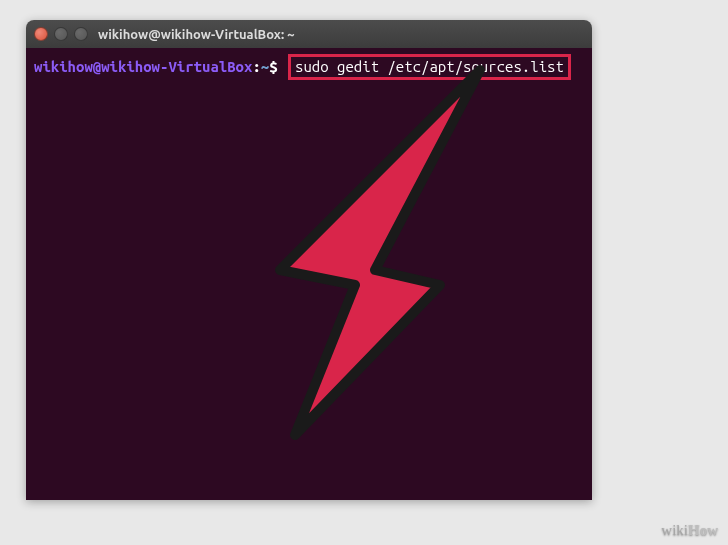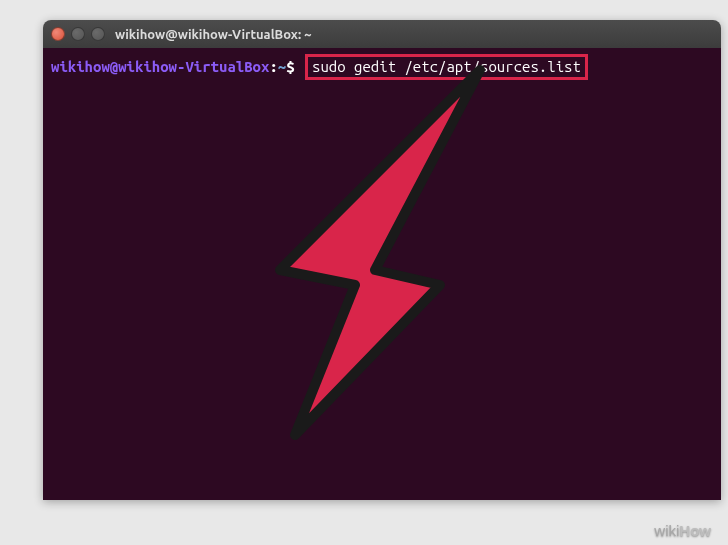--- a/index.html
+++ b/index.html
@@ -6,23 +6,23 @@
     body {
       width: 728px;
       height: 545px;
       background: #e8e8e8;
       font-family: "Ubuntu Mono", "DejaVu Sans Mono", monospace;
       overflow: hidden;
       position: relative;
     }
     .terminal-window {
       position: absolute;
-      left: 43px;
+      left: 26px;
       top: 20px;
-      width: 678px;
+      width: 566px;
       height: 480px;
       border-radius: 8px 8px 0 0;
       overflow: hidden;
       box-shadow: 0 2px 10px rgba(0,0,0,0.3);
     }
     .titlebar {
       height: 28px;
       background: linear-gradient(to bottom, #4c4c4c, #3c3c3c);
       display: flex;
       align-items: center;
@@ -67,24 +67,24 @@
     .big-arrow {
       position: absolute;
       left: 220px;
       top: 60px;
       width: 340px;
       height: 400px;
       pointer-events: none;
     }
     .watermark {
       position: absolute;
-      right: 17px;
+      right: 10px;
       bottom: 6px;
       color: #a7a7a7;
-      font-family: Liberation Sans, sans-serif;
+      font-family: Liberation Serif, serif;
       font-size: 15px;
       text-shadow: 0 1px 2px rgba(0,0,0,0.4);
     }
     .watermark .wiki { font-weight: normal; }
     .watermark .how { font-weight: bold; color: #bdbdbd; }
   </style>
 </head>
 <body>
 
 <div class="terminal-window">

